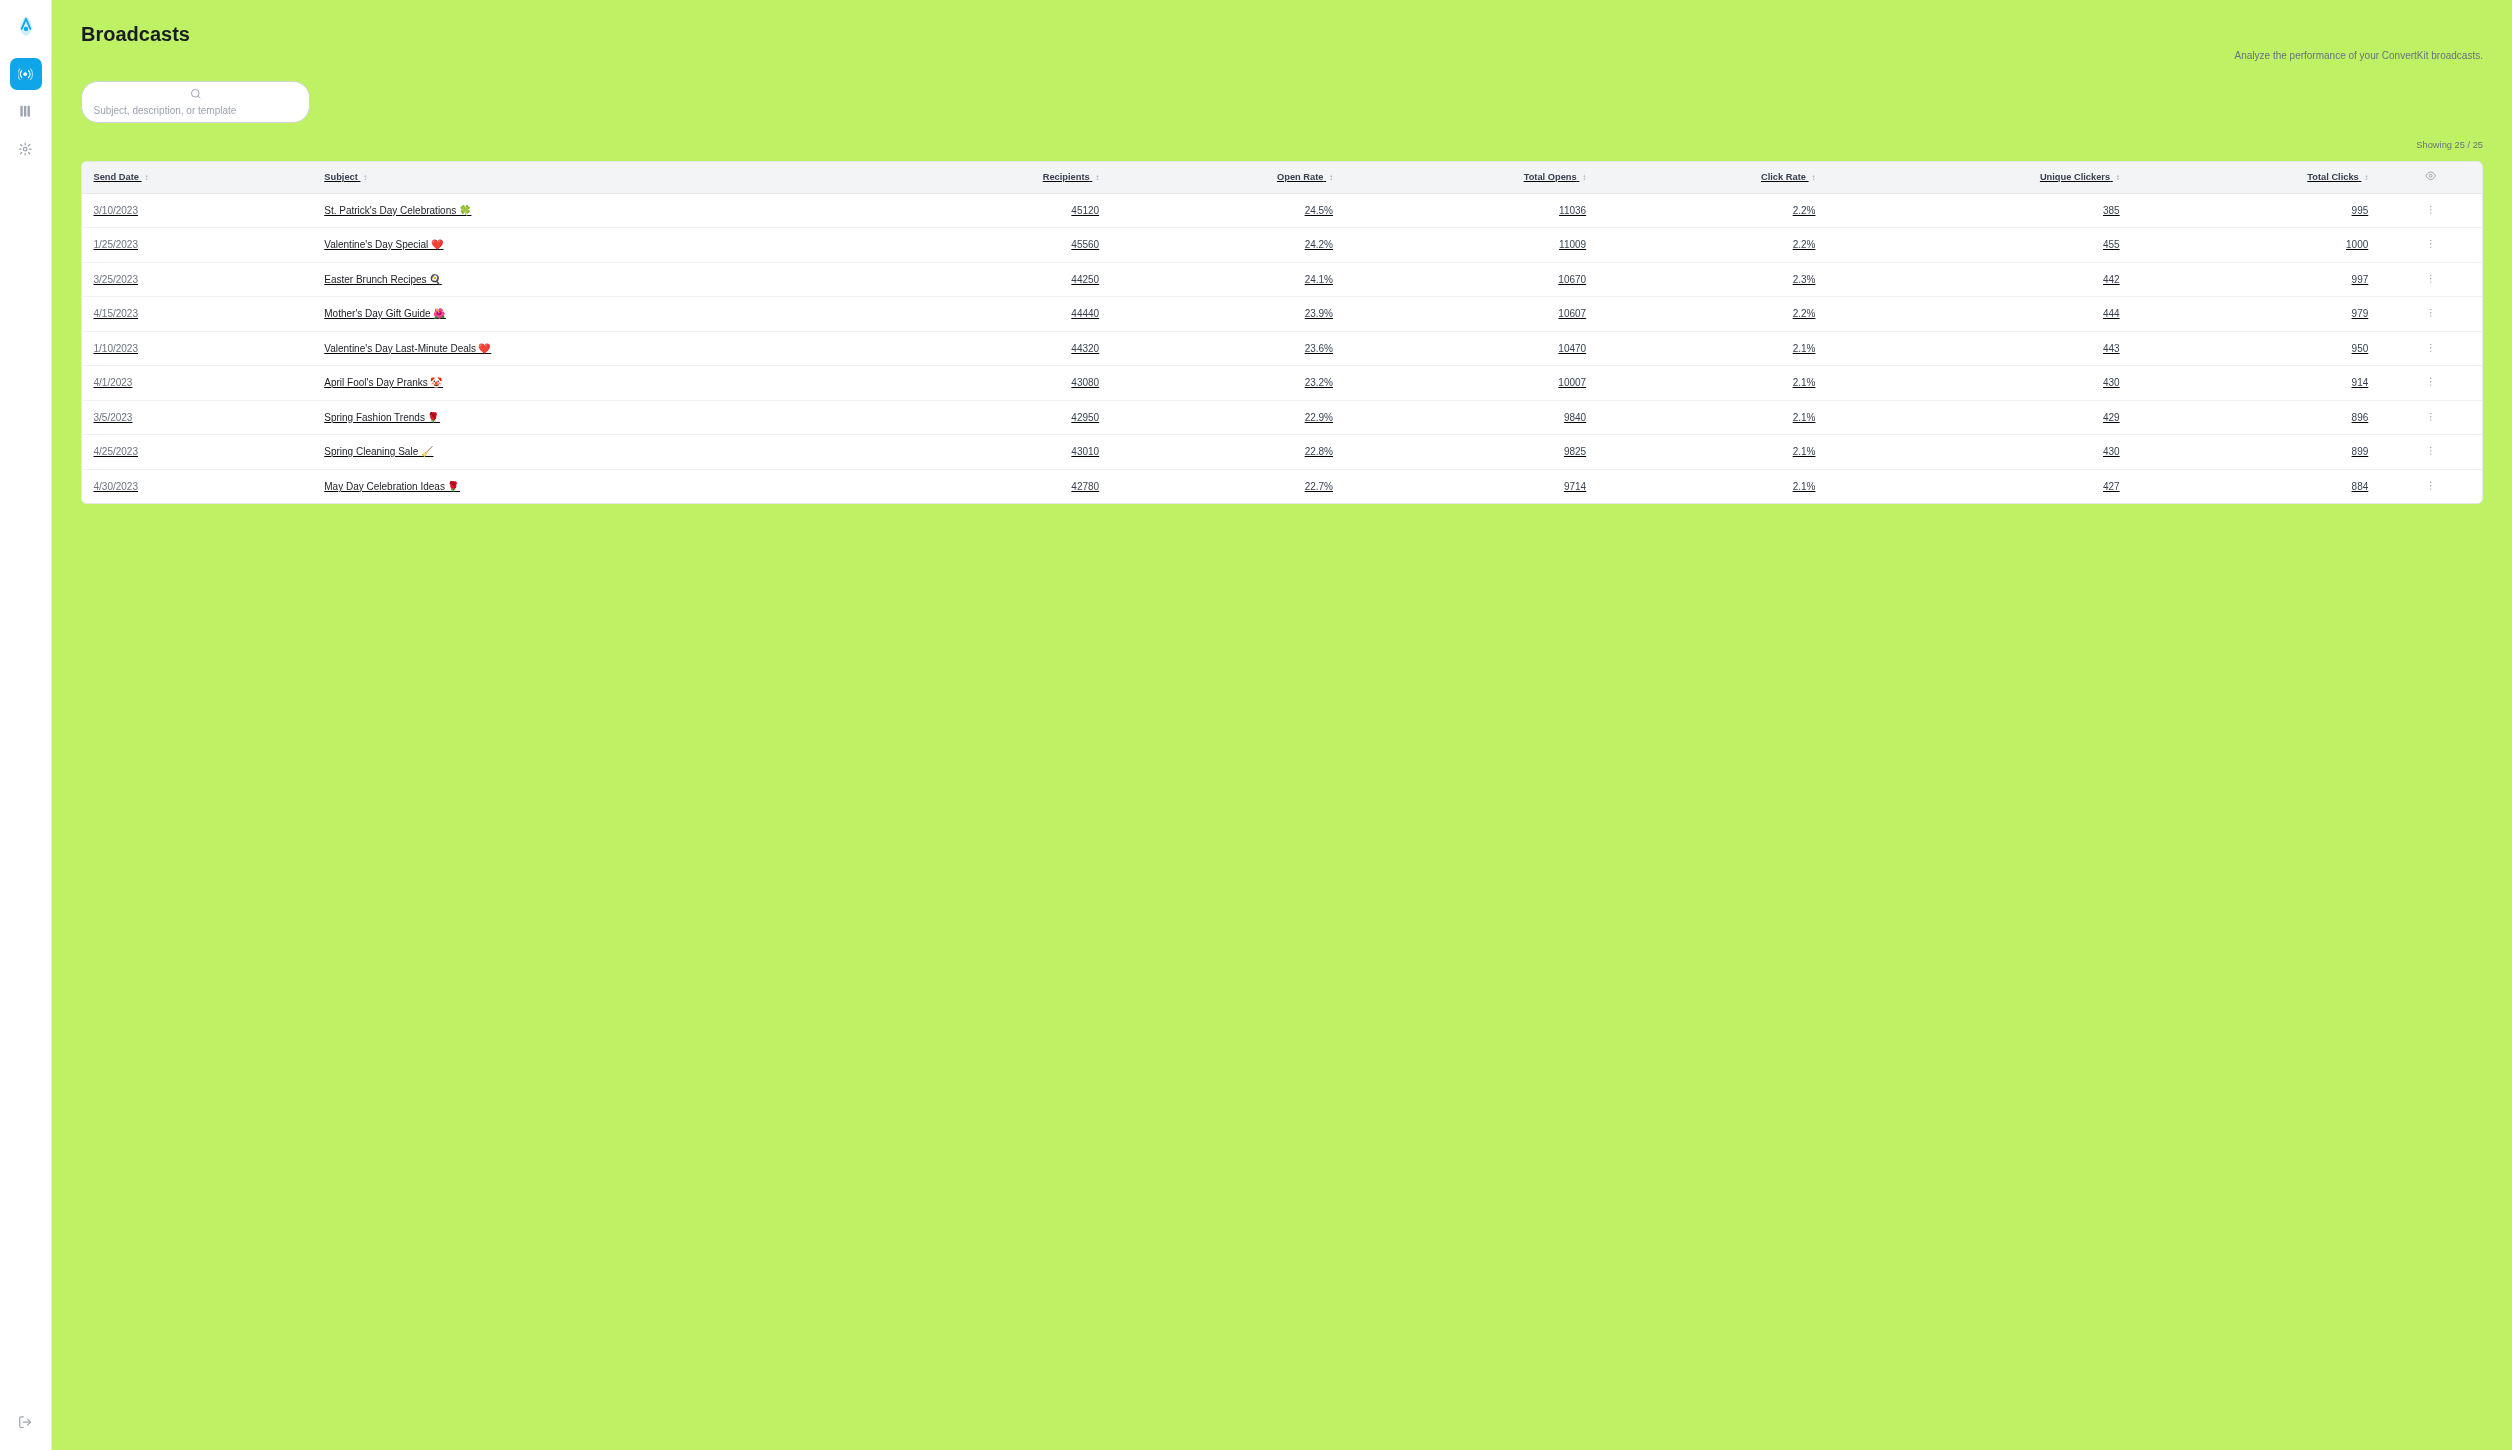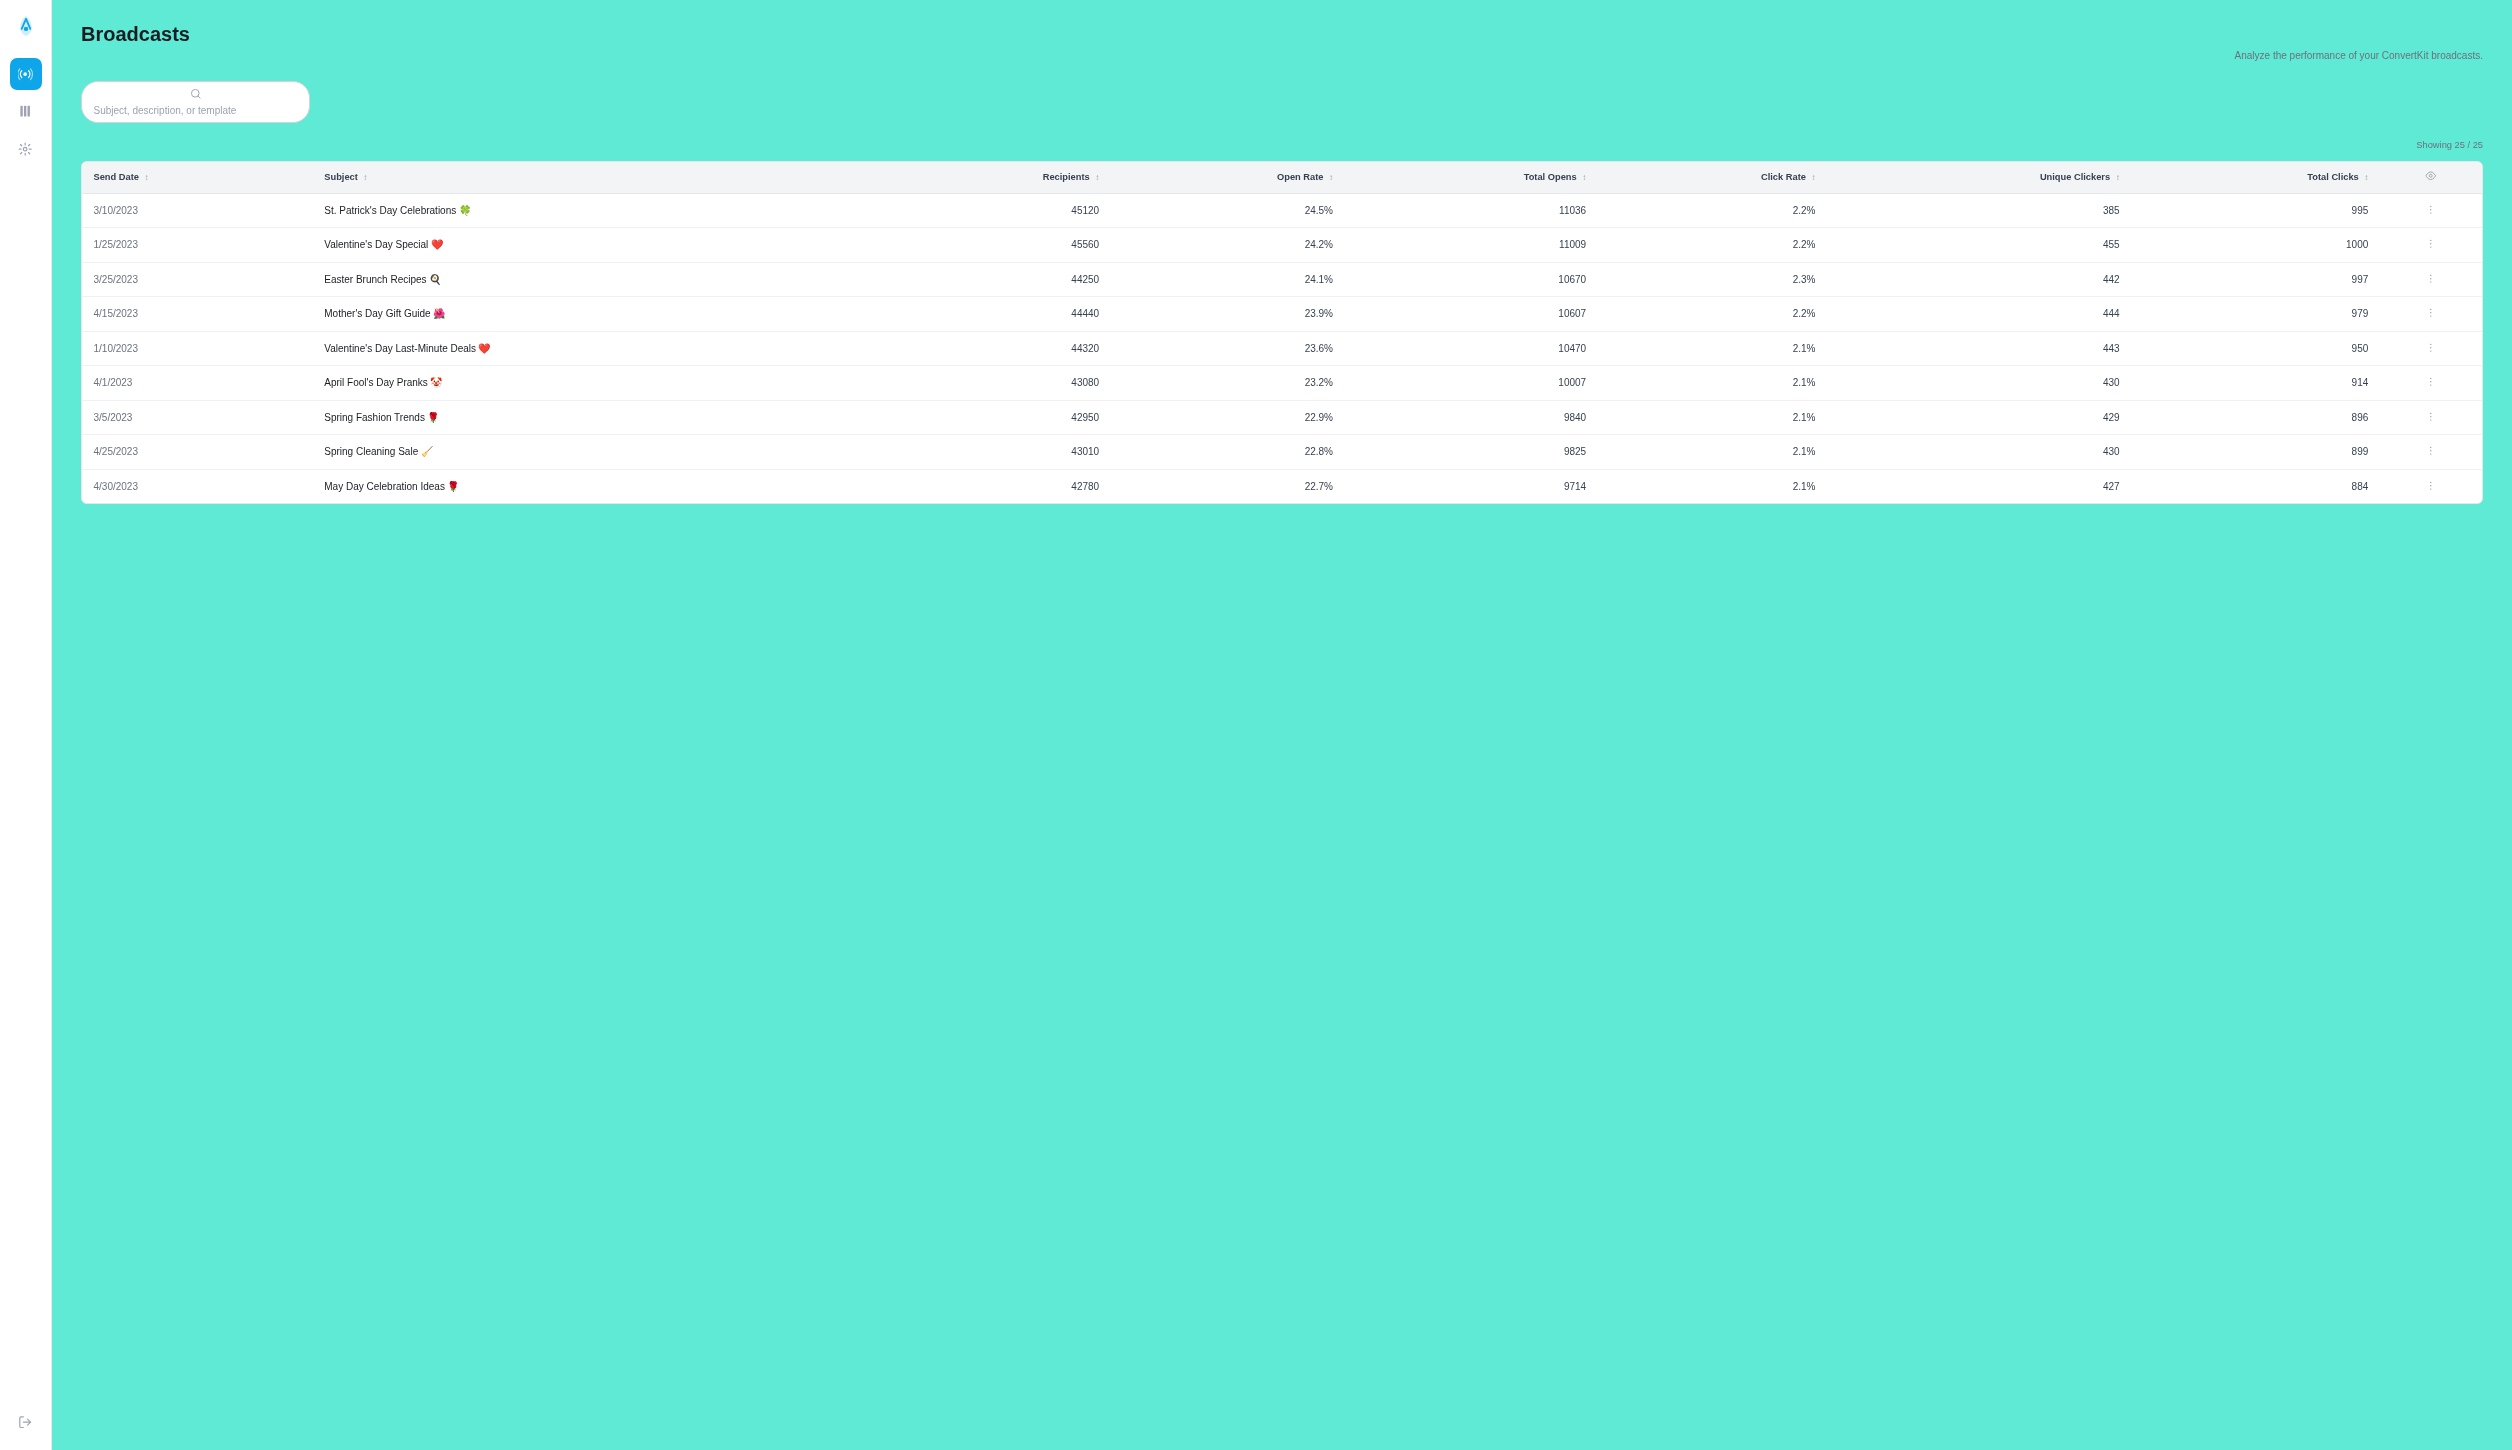--- a/index.html
+++ b/index.html
@@ -44,21 +44,21 @@
     }
 
     .sidebar-bottom {
       margin-top: auto;
     }
 
     .main-content {
       flex: 1;
       overflow-y: auto;
       padding: 23px 29px;
-      background: #5eead4;
+      background: #bef264;
     }
 
     .page-title {
       font-size: 20px;
       font-weight: 700;
       color: #1a1d23;
       margin-bottom: 4.3px;
     }
 
     .page-subtitle {
@@ -105,20 +105,21 @@
       background: #fff;
       border-radius: 5.7px;
       border: 0.7px solid #e5e7eb;
       overflow: hidden;
     }
 
     table {
       width: 100%;
       border-collapse: collapse;
       font-size: 10px;
+      text-decoration: underline;
     }
 
     thead tr {
       background: #f3f4f6;
       border-bottom: 0.7px solid #e5e7eb;
     }
 
     th {
       padding: 8.6px 11.5px;
       text-align: left;

